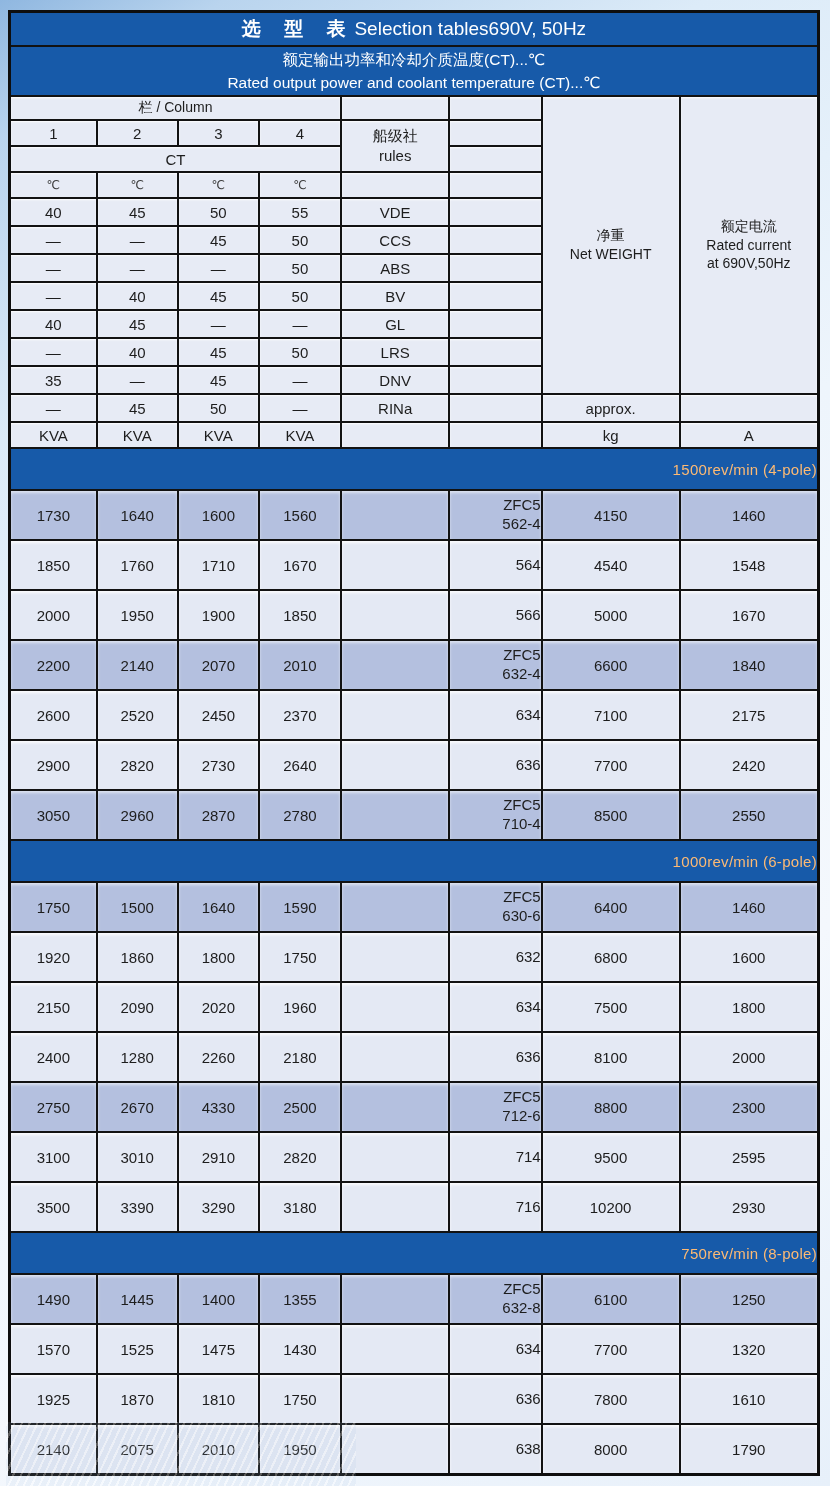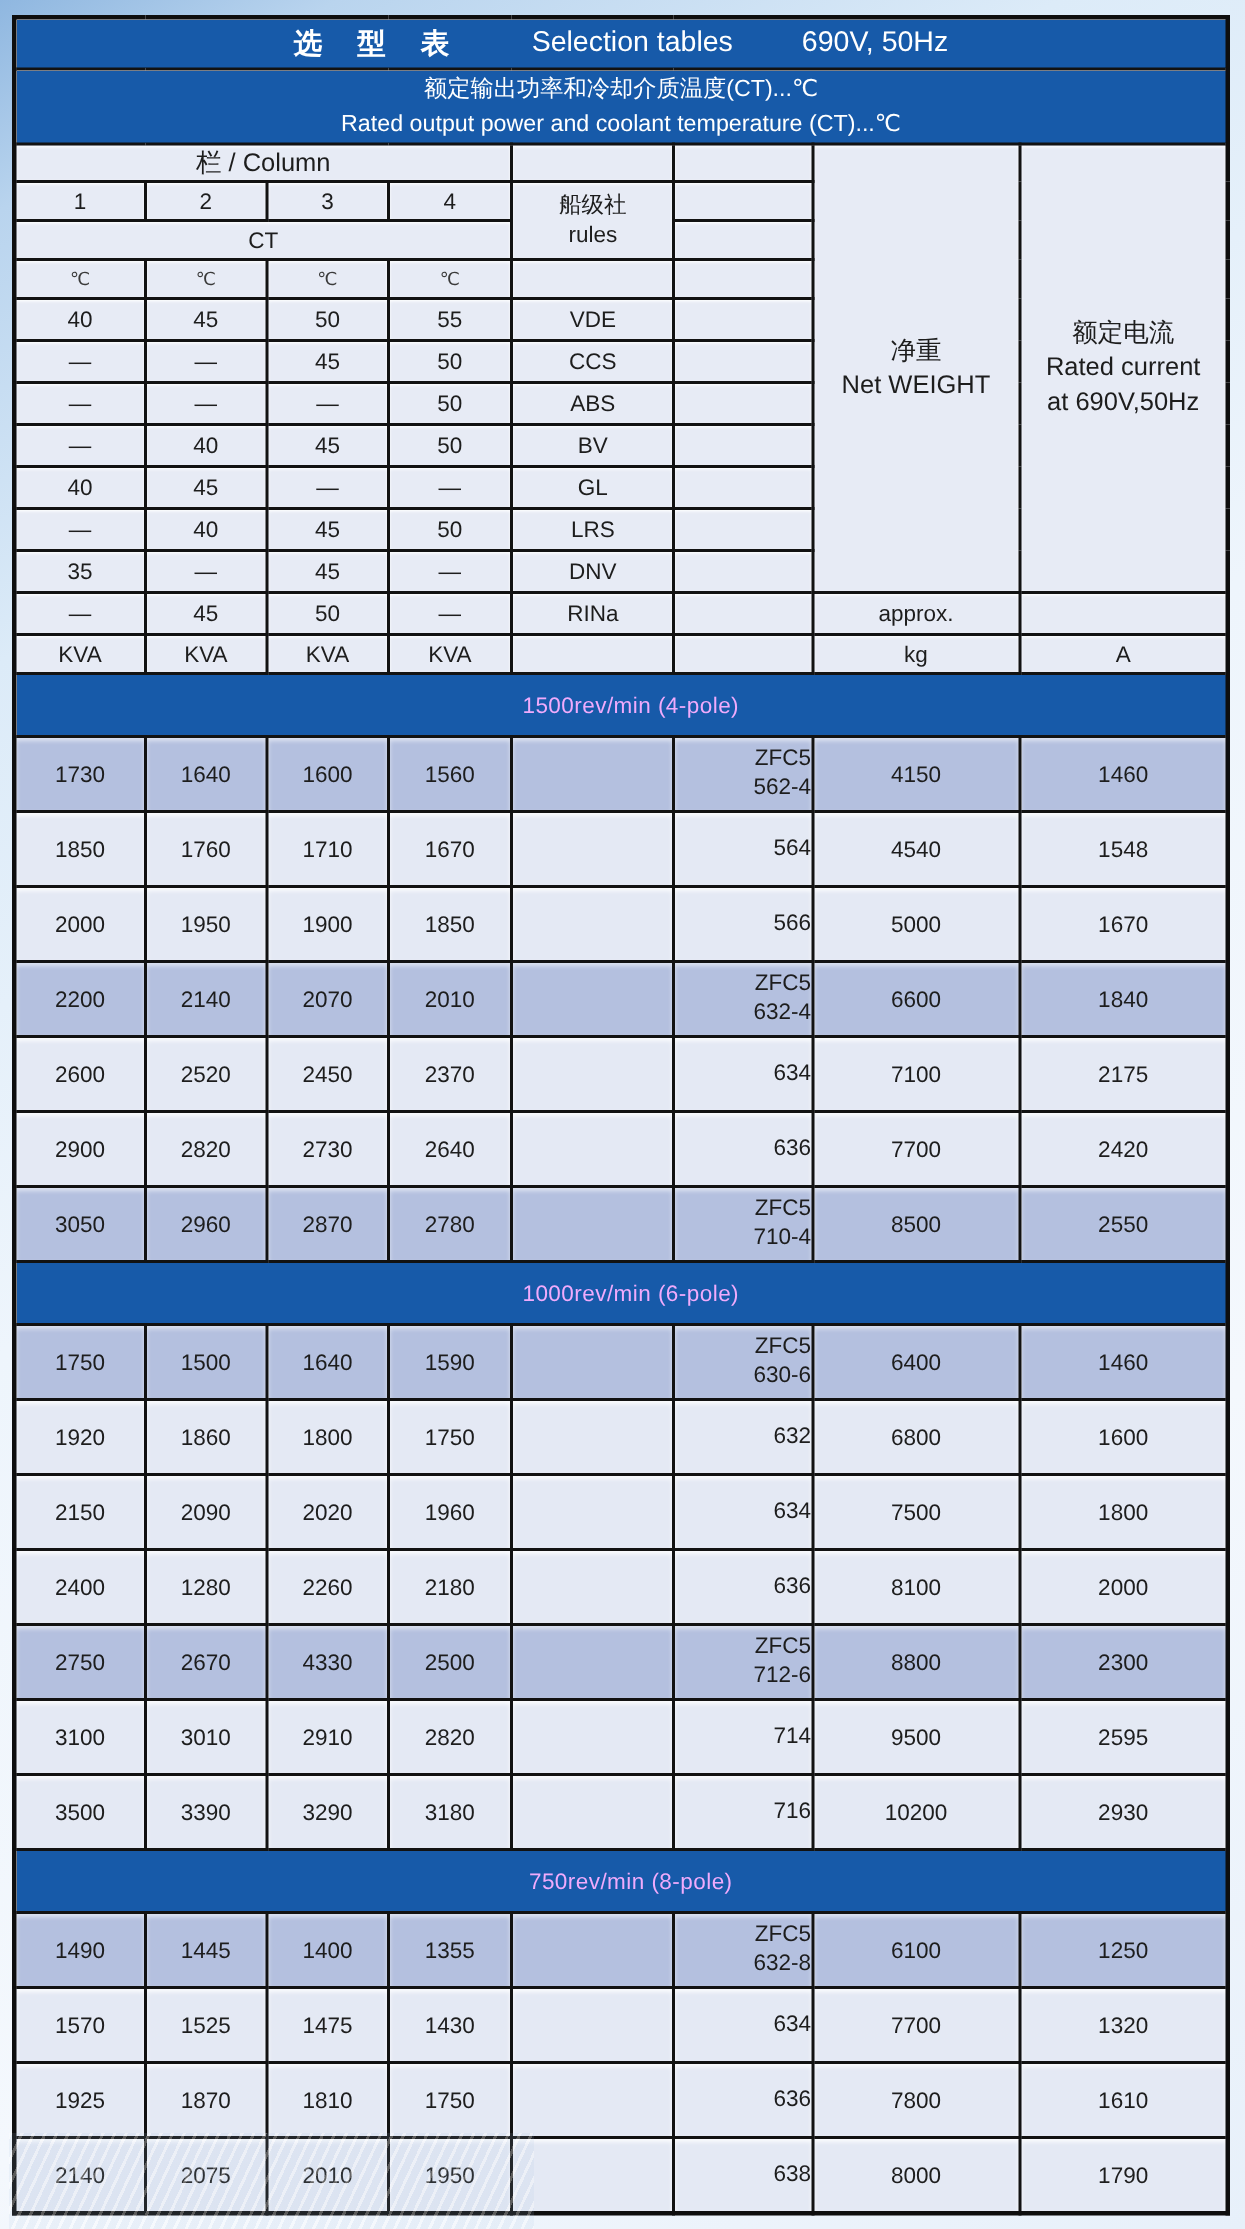--- a/index.html
+++ b/index.html
@@ -17,39 +17,39 @@
     margin:10px 0 0 8px;border:3px solid #0e0e0e;
     background:#e6eaf4;
   }
   td{
     border:2px solid #121212;text-align:center;vertical-align:middle;
     color:#1d1d1d;padding:0;overflow:hidden;
   }
   
   .bar td{background:#175aa9;color:#ffffff;}
   .r-t1 td{height:32px;font-size:19px;}
-  .title-flex{display:flex;justify-content:center;align-items:center;gap:46px;}
+  .title-flex{display:flex;justify-content:center;align-items:center;}
   .zh-t{font-weight:bold;letter-spacing:9px;}
   .r-t2 td{height:48px;font-size:15.5px;line-height:1.5;}
   
   .hdr td{
     background:#e7ebf5;font-size:15px;
     box-shadow:inset 0 1px 2px rgba(255,255,255,.95);
   }
-  .r-h1 td{height:22px;font-size:17px;}
+  .r-h1 td{height:22px;font-size:14px;}
   .r-h2 td{height:24px;}
   .r-h3 td{height:24px;}
   .r-h4 td{height:24px;font-size:12px;color:#3a3a3a;}
   .r-soc td{height:26px;}
   .r-kva td{height:24px;}
   .pre{white-space:pre-line;line-height:1.35;}
   .big{font-size:14.5px;}
   
   .band td{
-    background:#175aa9;color:#f0abfc;text-align:center;padding-left:13px;
+    background:#175aa9;color:#fdba74;text-align:right;padding-left:13px;
     font-size:15px;height:40px;letter-spacing:.3px;
   }
   
   .dr td{height:48px;font-size:15px;}
   .dr.lt td{background:#e4e9f4;box-shadow:inset 0 2px 3px rgba(255,255,255,.85);}
   .dr.hl td{background:#b4c0df;box-shadow:inset 0 2px 3px rgba(255,255,255,.55);}
   .model{font-size:13.5px;line-height:1.25;text-align:right;}
 </style>
 </head>
 <body>

